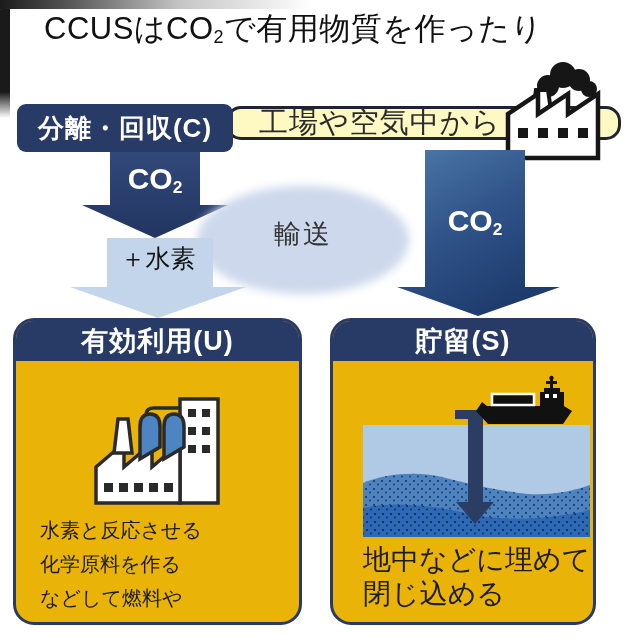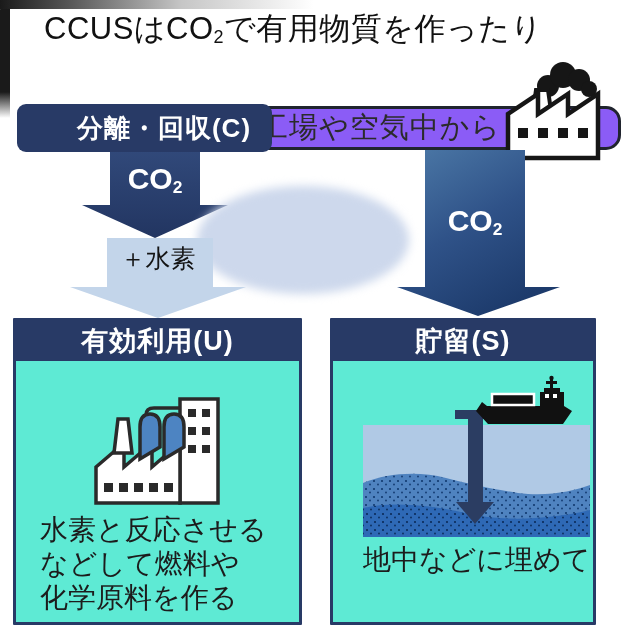--- a/index.html
+++ b/index.html
@@ -15,23 +15,23 @@
     border-top-left-radius:10px; }
   .corner-h { position:absolute; left:0; top:0; width:330px; height:9px;
     background:linear-gradient(90deg,#1a1a1a 0%,#5a5a5a 22%,#c6c6c6 55%,rgba(255,255,255,0) 95%); }
 
   .title { position:absolute; left:44px; top:10px; font-size:31px; font-weight:400;
     color:#111; line-height:38px; letter-spacing:0.5px; white-space:nowrap; }
 
   
   .cap-label { position:absolute; left:17px; top:104px; width:216px; height:48px;
     background:#283a66; border-radius:9px; color:#fff; font-size:26px; font-weight:700;
-    display:flex; align-items:center; justify-content:center; z-index:3; letter-spacing:1px;padding-left:39px; }
-  .cap-source { position:absolute; left:226px; top:106px; width:395px; height:44px;
-    background:#8b5cf6; border:3px solid #20242e; border-radius:15px; box-sizing:border-box;
+    display:flex; align-items:center; justify-content:center; z-index:3; letter-spacing:1px; }
+  .cap-source { position:absolute; left:226px; top:106px; width:395px; height:34px;
+    background:#fef9c3; border:3px solid #20242e; border-radius:15px; box-sizing:border-box;
     display:flex; align-items:center; padding-left:30px; font-size:29px; color:#2b2b2b;
     z-index:1; letter-spacing:1px; }
   .factory-top { position:absolute; left:500px; top:56px; width:116px; height:108px; z-index:2; }
 
   
   .arrow-co2-left { position:absolute; left:82px; top:150px; width:146px; height:88px;
     background:linear-gradient(180deg,#31497a 0%,#223561 100%);
     clip-path:polygon(28px 0,118px 0,118px 55px,146px 55px,73px 88px,0 55px,28px 55px);
     z-index:2; color:#fff; font-weight:700; font-size:30px; text-align:center;
     padding-top:12px; box-sizing:border-box; }
@@ -47,27 +47,27 @@
     color:#333; z-index:3; letter-spacing:2px; }
   .arrow-co2-right { position:absolute; left:397px; top:150px; width:163px; height:166px;
     background:linear-gradient(150deg,#4d7aa8 0%,#2f5288 45%,#1d3b6c 85%);
     clip-path:polygon(28px 0,128px 0,128px 137px,163px 137px,81px 166px,0 137px,28px 137px);
     z-index:2; }
   .arrow-co2-right .co2 { position:absolute; left:28px; top:54px; width:100px;
     text-align:center; color:#fff; font-weight:700; font-size:30px; }
 
   
   .card { position:absolute; top:318px; height:307px; border:3px solid #283a66;
-    border-radius:1px; background:#5eead4; box-sizing:border-box; overflow:hidden; }
+    border-radius:21px; background:#eab308; box-sizing:border-box; overflow:hidden; }
   .card-left { left:13px; width:289px; }
   .card-right { left:330px; width:266px; }
   .card-header { height:40px; background:#283a66; color:#fff; font-size:27px;
     font-weight:700; display:flex; align-items:center; justify-content:center; letter-spacing:1px; }
   .plant-icon { display:block; margin:26px auto 0; }
-  .card-text { margin:6px 9px 0 24px; font-size:28px; line-height:34px; color:#1c1c1c; }
+  .card-text { margin:6px 9px 0 24px; font-size:20px; line-height:34px; color:#1c1c1c; }
   .sea-wrap { position:absolute; left:15px; top:54px; width:256px; height:166px; }
   .card-text-right { position:absolute; left:30px; top:222px; font-size:28px;
     line-height:34px; color:#1c1c1c; }
 </style>
 </head>
 <body>
 
 <div class="canvas">
 
   <div class="corner-v"></div>
@@ -95,20 +95,21 @@
       <rect x="58" y="72" width="10" height="10"></rect>
         <rect x="78" y="72" width="10" height="10"></rect>
     </g>
   </svg>
 
   <div class="arrow-co2-left">
     <span>CO</span><sub>2</sub>
   </div>
 
   <div class="ellipse-blur"></div>
+  <div class="ellipse-label">輸送</div>
 
   <div class="arrow-hydrogen">
     <div>＋水素</div>
   </div>
 
   <div class="arrow-co2-right">
     <span class="co2"><span>CO</span><sub>2</sub></span>
   </div>
 
   <div class="card card-left">
@@ -132,22 +133,22 @@
       <g fill="#2a2a2a">
         <rect x="16" y="96" width="9" height="9"></rect>
           <rect x="31" y="96" width="9" height="9"></rect>
         <rect x="46" y="96" width="9" height="9"></rect>
           <rect x="61" y="96" width="9" height="9"></rect>
         <rect x="76" y="96" width="9" height="9"></rect>
       </g>
     </svg>
     <div class="card-text">
       <div>水素と反応させる</div>
+      <div>化学原料を作る</div>
       <div>などして燃料や</div>
-      <div>化学原料を作る</div>
     </div>
   </div>
 
   <div class="card card-right">
     <div class="card-header">貯留(S)</div>
     <div class="sea-wrap">
       <svg width="256" height="166" viewBox="0 0 256 166">
         <defs>
           <pattern id="dotsMid" width="8" height="8" patternUnits="userSpaceOnUse">
             <circle cx="2" cy="2" r="1.1" fill="#10386e"></circle>
@@ -175,16 +176,17 @@
           <path d="M192,31 L192,17 L196,17 L196,13 L212,13 L212,17 L216,17 L216,31 Z" fill="#111"></path>
           <rect x="197" y="19" width="4" height="4" fill="#fff"></rect>
           <rect x="205" y="19" width="4" height="4" fill="#fff"></rect>
           <path d="M128,36 L134,27 L139,31 L216,31 L224,36 L215,49 L140,49 Z" fill="#111"></path>
           <rect x="144" y="19" width="42" height="11" fill="#111" stroke="#fff" stroke-width="2.5"></rect>
         </g>
       </svg>
     </div>
     <div class="card-text-right">
       <div>地中などに埋めて</div>
+      <div>閉じ込める</div>
     </div>
   </div>
 
 </div>
 
 </body></html>

